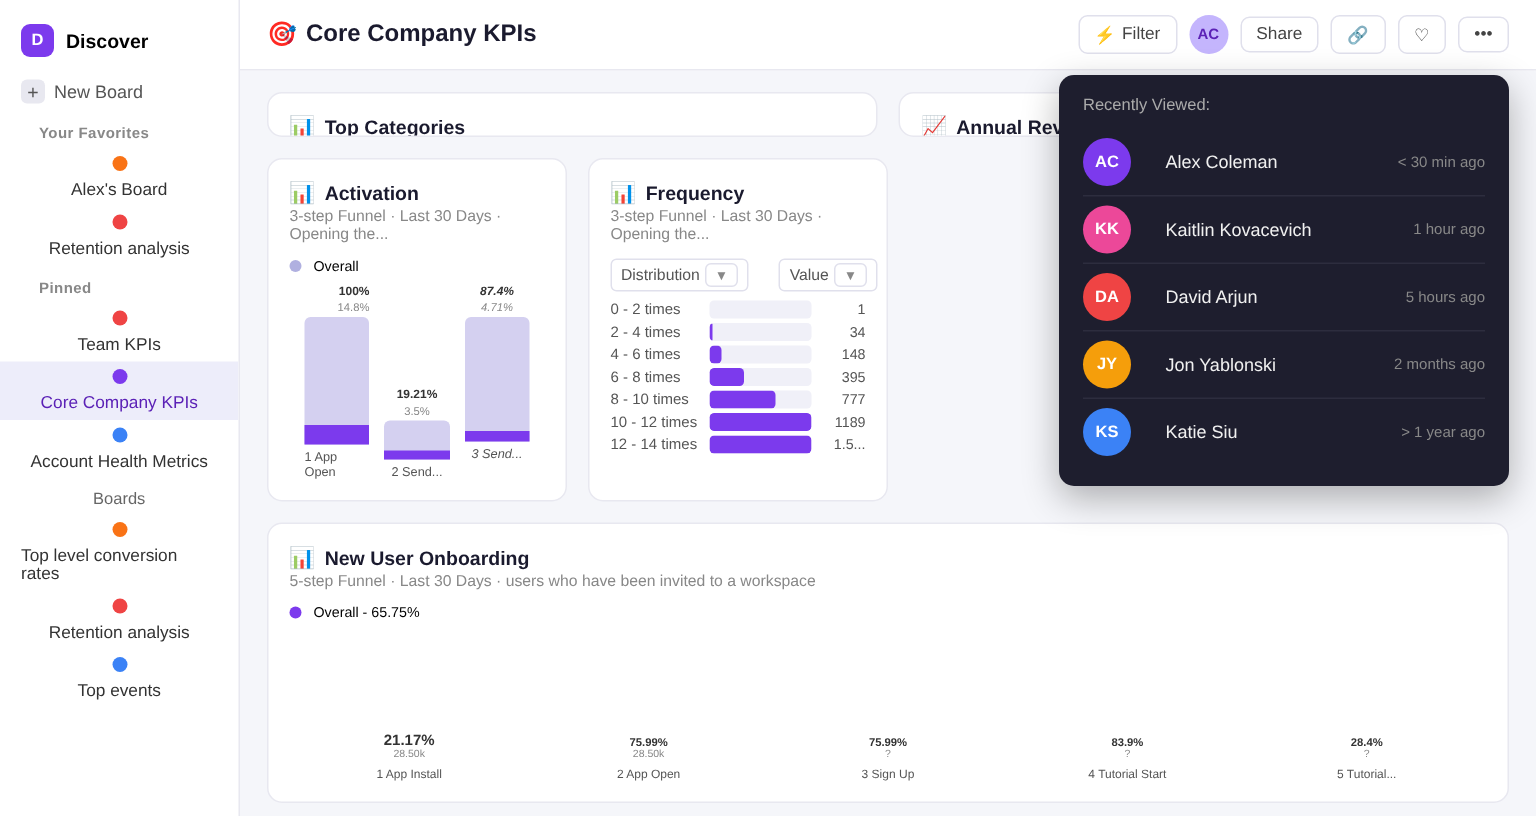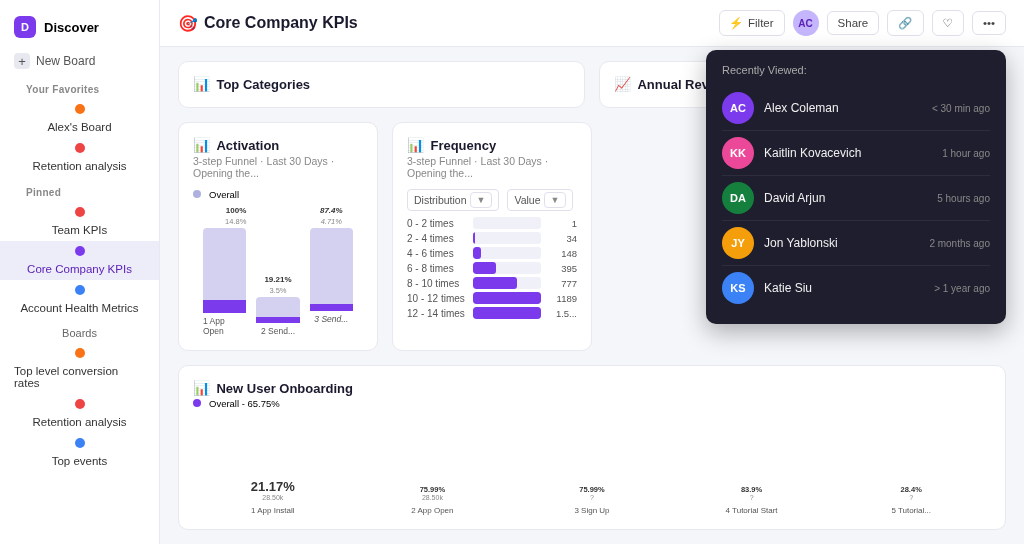--- a/index.html
+++ b/index.html
@@ -28,39 +28,39 @@
     .topbar-actions { display: flex; align-items: center; gap: 8px; }
     .topbar-btn { display: flex; align-items: center; gap: 4px; padding: 5px 10px; border: 1px solid #e0e0ec; border-radius: 6px; background: #fff; cursor: pointer; font-size: 11.5px; color: #444; }
     .avatar-circle { width: 26px; height: 26px; border-radius: 50%; background: #c4b5fd; display: flex; align-items: center; justify-content: center; font-size: 10px; font-weight: 600; color: #5b21b6; }
 
     #content { flex: 1; overflow-y: auto; padding: 14px 18px; display: grid; grid-template-columns: 1fr 1fr; grid-template-rows: auto auto; gap: 14px; }
     .card { background: #fff; border-radius: 10px; border: 1px solid #e8e8f0; padding: 14px; overflow: hidden; }
     .card-title { font-size: 13px; font-weight: 700; color: #1a1a2e; margin-bottom: 2px; display: flex; align-items: center; gap: 6px; }
     .card-subtitle { font-size: 10.5px; color: #888; margin-bottom: 10px; }
 
     
-    .chart-header { display: flex; gap: 8px; font-size: 10.5px; color: #555; margin-bottom: 6px; }
+    .chart-header { display: flex; gap: 20px; font-size: 10.5px; color: #555; margin-bottom: 6px; }
     .chart-header span { display: flex; align-items: center; gap: 3px; border: 1px solid #e0e0ec; border-radius: 4px; padding: 2px 6px; cursor: pointer; }
 
     
     .funnel-legend { display: flex; gap: 8px; margin-bottom: 6px; font-size: 9.5px; }
     .legend-dot { width: 8px; height: 8px; border-radius: 50%; }
     .freq-row { display: flex; align-items: center; gap: 6px; margin-bottom: 3px; }
     .freq-label { width: 60px; font-size: 10px; color: #555; flex-shrink: 0; }
     .freq-bar-track { flex: 1; height: 12px; border-radius: 3px; overflow: hidden; background: #f0f0f8; }
     .freq-bar-fill { height: 100%; background: #7c3aed; border-radius: 3px; }
     .freq-val { font-size: 9.5px; color: #555; width: 30px; text-align: right; }
 
     
     #recently-viewed { position: absolute; top: 50px; right: 18px; background: #1e1e2e; color: #fff; border-radius: 10px; padding: 14px 16px; width: 300px; z-index: 100; box-shadow: 0 8px 24px rgba(0,0,0,0.3); }
     .rv-title { font-size: 11px; color: #aaa; margin-bottom: 10px; font-weight: 500; }
     .rv-item { display: flex; align-items: center; gap: 10px; padding: 6px 0; border-bottom: 1px solid #2d2d3e; }
     .rv-item:last-child { border-bottom: none; }
     .rv-avatar { width: 32px; height: 32px; border-radius: 50%; flex-shrink: 0; display: flex; align-items: center; justify-content: center; font-size: 11px; font-weight: 600; color: #fff; }
-    .rv-name { font-size: 12px; font-weight: 500; color: #f0f0f0; flex: 1; }
+    .rv-name { font-size: 12px; font-weight: 500; color: #f0f0f0; flex: 1; margin-left: 13px; }
     .rv-time { font-size: 10px; color: #888; white-space: nowrap; }
 
     .card-icon { font-size: 14px; }
     .chevron { font-size: 9px; color: #888; }
   </style>
 </head>
 <body>
 
 <nav id="sidebar">
   <div class="sidebar-logo">
@@ -250,28 +250,29 @@
               </div>
         <div class="freq-val">1.5...</div>
       </div>
   </div>
 </div>
         <div class="card" style="grid-column: 1 / -1;">
   <div class="card-title">
     <span class="card-icon">📊</span>
     <span>New User Onboarding</span>
   </div>
+  <div class="card-subtitle">5-step Funnel · Last 30 Days · users who have been invited to a workspace</div>
   <div class="funnel-legend">
     <div class="legend-dot" style="background:#7c3aed; margin-top:1px"></div>
     <span>Overall - 65.75%</span>
   </div>
   <div style="display:flex; height:100px; align-items:flex-end; gap:8px; padding:0 4px;">
 
       <div style="flex:1; display:flex; flex-direction:column; align-items:center; justify-content:flex-end;">
-        <div style="font-size:13px; color:#333; font-weight:600;">21.17%</div>
+        <div style="font-size:10px; color:#333; font-weight:600;">21.17%</div>
         <div style="font-size:7px; color:#888; margin-bottom:2px;">28.50k</div>
         <div style="width:100%; height:100%; background:#7c3aed; border-radius:4px 4px 0 0; position:relative;"></div>
         <div style="font-size:8px; color:#555; margin-top:3px; text-align:center;">1 App Install</div>
       </div>
       <div style="flex:1; display:flex; flex-direction:column; align-items:center; justify-content:flex-end;">
         <div style="font-size:7.5px; color:#333; font-weight:600;">75.99%</div>
         <div style="font-size:7px; color:#888; margin-bottom:2px;">28.50k</div>
         <div style="width:100%; height:91.62%; background:#7c3aed; border-radius:4px 4px 0 0; position:relative;"></div>
         <div style="font-size:8px; color:#555; margin-top:3px; text-align:center;">2 App Open</div>
       </div>
@@ -305,21 +306,21 @@
     <div class="rv-avatar" style="background:#7c3aed;">AC</div>
     <div class="rv-name">Alex Coleman</div>
     <div class="rv-time">&lt; 30 min ago</div>
   </div>
   <div class="rv-item">
     <div class="rv-avatar" style="background:#ec4899;">KK</div>
     <div class="rv-name">Kaitlin Kovacevich</div>
     <div class="rv-time">1 hour ago</div>
   </div>
   <div class="rv-item">
-    <div class="rv-avatar" style="background:#15803d;">DA</div>
+    <div class="rv-avatar" style="background:#ef4444;">DA</div>
     <div class="rv-name">David Arjun</div>
     <div class="rv-time">5 hours ago</div>
   </div>
   <div class="rv-item">
     <div class="rv-avatar" style="background:#f59e0b;">JY</div>
     <div class="rv-name">Jon Yablonski</div>
     <div class="rv-time">2 months ago</div>
   </div>
   <div class="rv-item">
     <div class="rv-avatar" style="background:#3b82f6;">KS</div>

